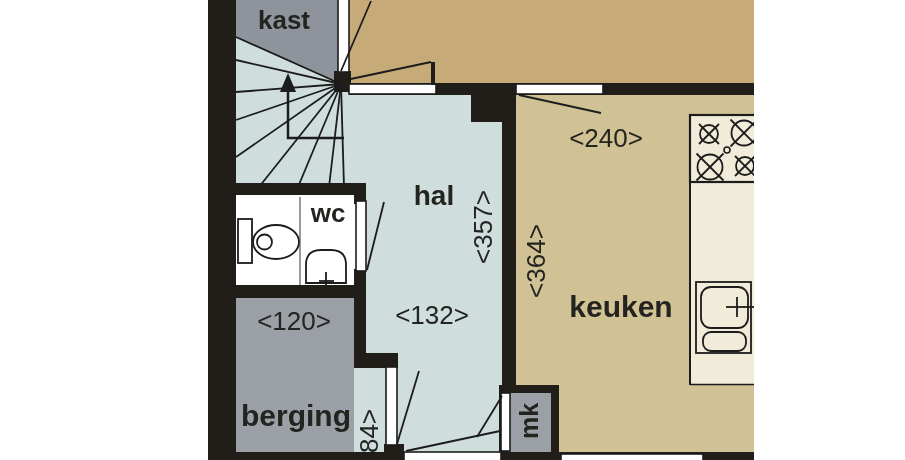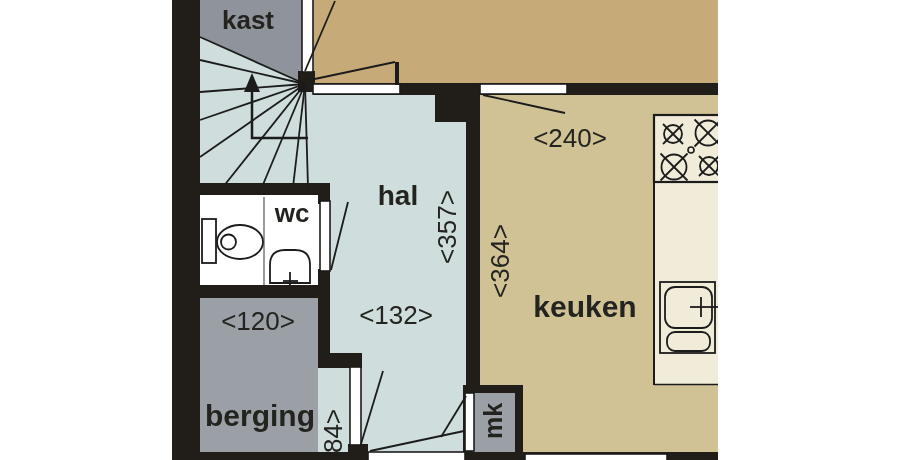--- a/index.html
+++ b/index.html
@@ -1,17 +1,17 @@
 <!DOCTYPE html>
 <html><head>
 <meta charset="utf-8">
 <style>
   html,body{margin:0;padding:0;background:#ffffff;}
   .stage{position:relative;width:718px;height:460px;background:#ffffff;overflow:hidden;
-         font-family:"Liberation Sans", sans-serif;}
+         font-family:"Liberation Sans", sans-serif;margin-left:36px;}
   svg{display:block;}
   .wall{fill:#211d18;}
   .leaf{fill:#ffffff;stroke:#1c1c1c;stroke-width:1.6;}
   .swing{stroke:#1c1c1c;stroke-width:1.8;fill:none;}
   .fixt{stroke:#1c1c1c;stroke-width:1.8;fill:none;}
   .fixtw{stroke:#1c1c1c;stroke-width:1.8;fill:#ffffff;}
   .stair{stroke:#1c1c1c;stroke-width:1.8;}
   .lbl{font-weight:700;fill:#23241f;}
   .dim{font-weight:400;fill:#23241f;}
   text{text-anchor:middle;dominant-baseline:central;}

